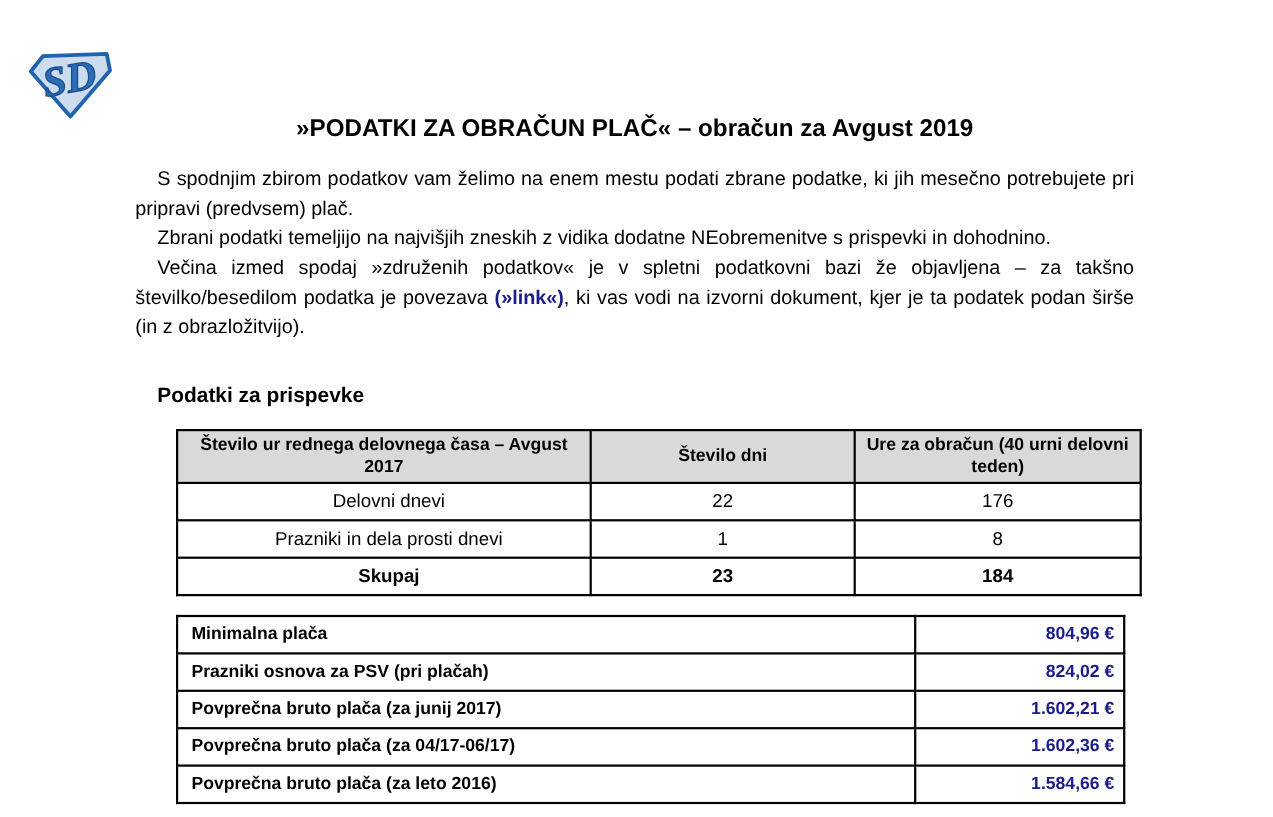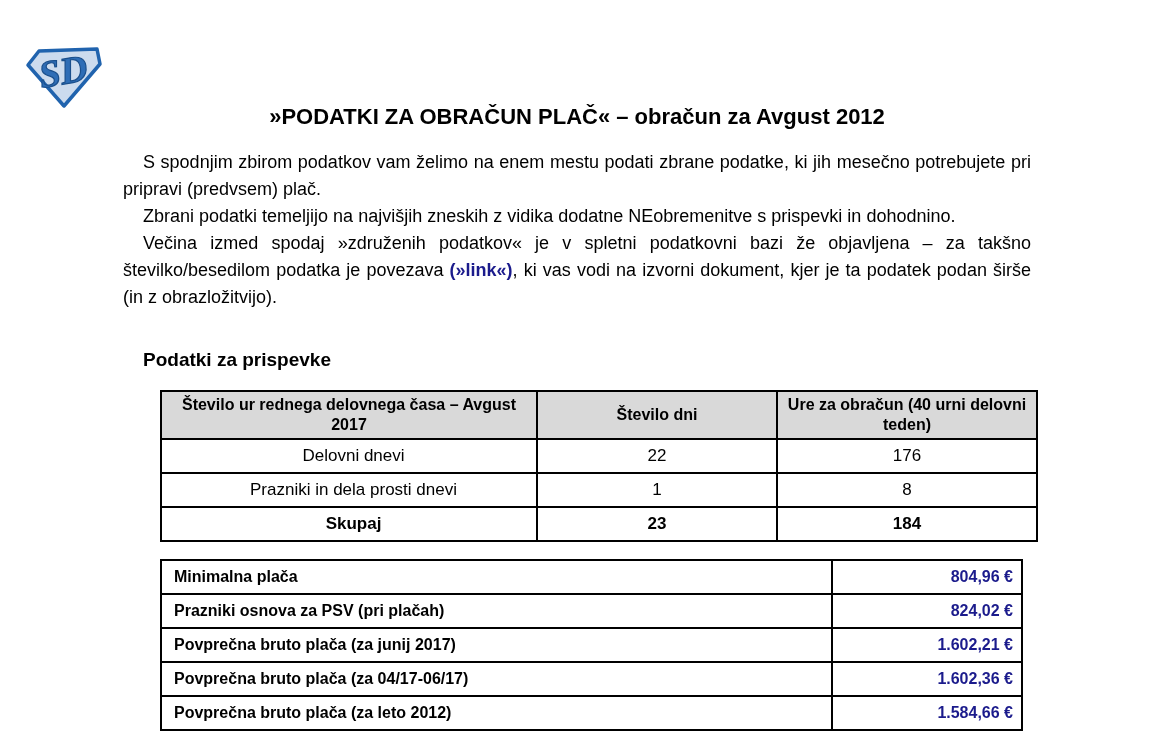--- a/index.html
+++ b/index.html
@@ -104,21 +104,21 @@
 
 <div class="page">
 
   <svg class="logo" viewBox="0 0 78 64" xmlns="http://www.w3.org/2000/svg">
     <path d="M3,19 L14,5 L72,3 L75,18 L39,60 Z" fill="#ccdbee" stroke="#2063ae" stroke-width="3.5" stroke-linejoin="round"></path>
     <text x="39" y="38" text-anchor="middle" font-size="38" font-weight="bold" font-style="italic" font-family="Liberation Serif, DejaVu Serif, serif" fill="#2e6db6" stroke="#1a4f8c" stroke-width="1.2" transform="rotate(-10 39 30)">SD</text>
   </svg>
 
   <div class="content">
 
-    <h1 class="title">»PODATKI ZA OBRAČUN PLAČ« – obračun za Avgust 2012</h1>
+    <h1 class="title">»PODATKI ZA OBRAČUN PLAČ« – obračun za Avgust 2019</h1>
 
     <p class="para"><span>S spodnjim zbirom podatkov vam želimo na enem mestu podati </span><span class="b">zbrane podatke</span><span>, ki jih </span><span class="b">mesečno potrebujete pri pripravi (predvsem) plač.</span></p>
 
     <p class="para"><span>Zbrani podatki </span><span class="b">temeljijo na najvišjih zneskih z</span><span> vidika dodatne </span><span class="b">NEobremenitve s prispevki in dohodnino.</span></p>
 
     <p class="para"><span>Večina izmed spodaj »združenih podatkov« je v spletni podatkovni bazi že objavljena – za takšno številko/besedilom podatka je povezava </span><span class="link">(»link«)</span><span>, ki vas vodi na izvorni dokument, kjer je ta podatek podan širše (in z obrazložitvijo).</span></p>
 
     <h2 class="section-heading">Podatki za prispevke</h2>
 
     <table class="t1">
@@ -160,20 +160,20 @@
         </tr>
         <tr>
           <td class="lbl">Povprečna bruto plača (za junij 2017)</td>
           <td class="val">1.602,21 €</td>
         </tr>
         <tr>
           <td class="lbl">Povprečna bruto plača (za 04/17-06/17)</td>
           <td class="val">1.602,36 €</td>
         </tr>
         <tr>
-          <td class="lbl">Povprečna bruto plača (za leto 2012)</td>
+          <td class="lbl">Povprečna bruto plača (za leto 2016)</td>
           <td class="val">1.584,66 €</td>
         </tr>
       </tbody>
     </table>
 
   </div>
 </div>
 
 </body></html>

